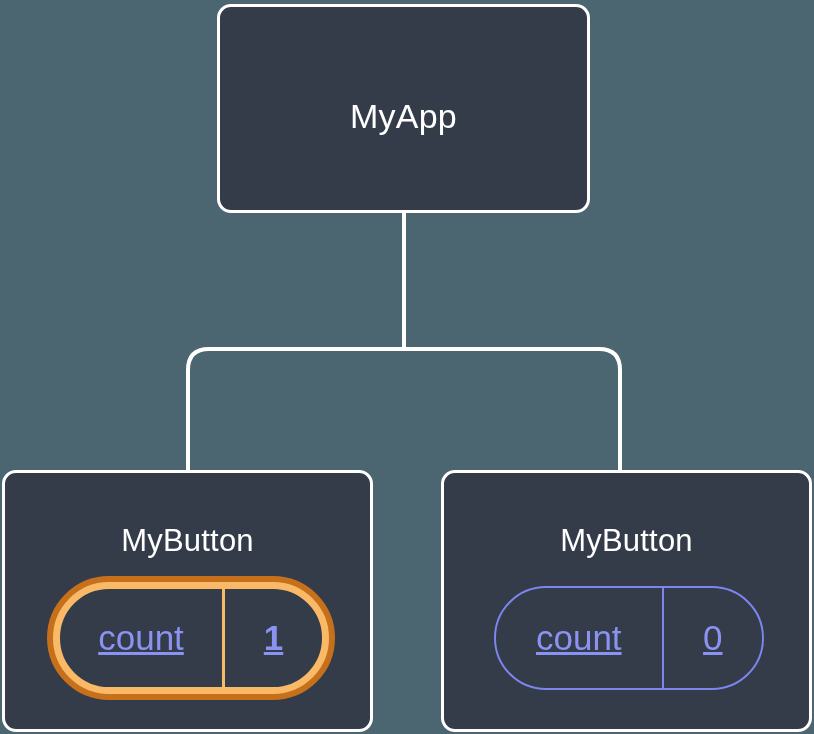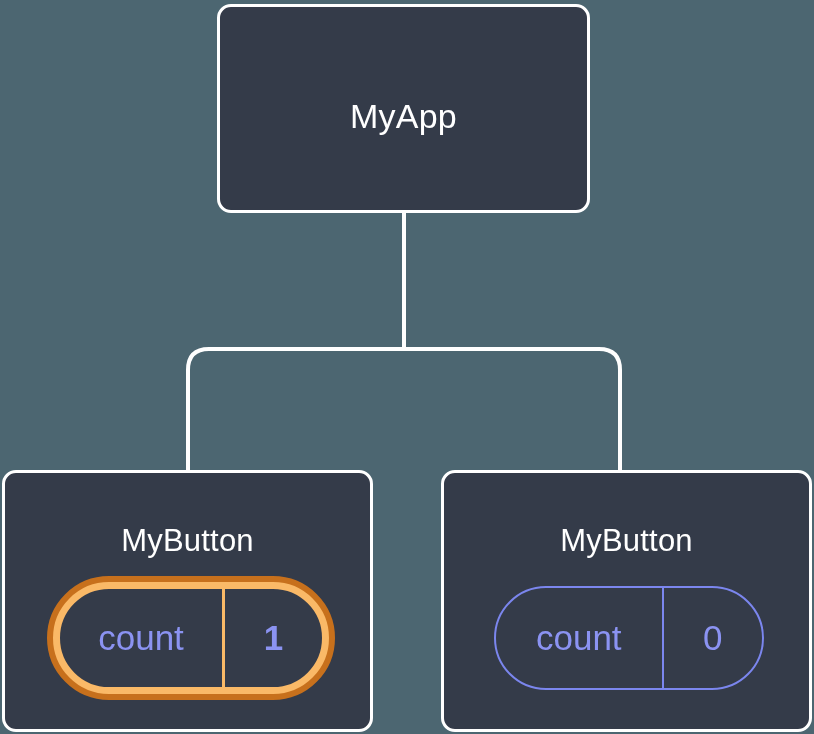--- a/index.html
+++ b/index.html
@@ -91,20 +91,21 @@
     display: flex;
     align-items: stretch;
   }
 
   .pill-key, .pill-value {
     display: flex;
     align-items: center;
     justify-content: center;
     box-sizing: border-box;
     white-space: nowrap;
+    text-decoration: underline;
   }
 
   
   .state-pill.inactive {
     left: 50px;
     top: 113px;
     width: 270px;
     height: 104px;
     border: 2px solid #7b86ee;
     border-radius: 52px;

